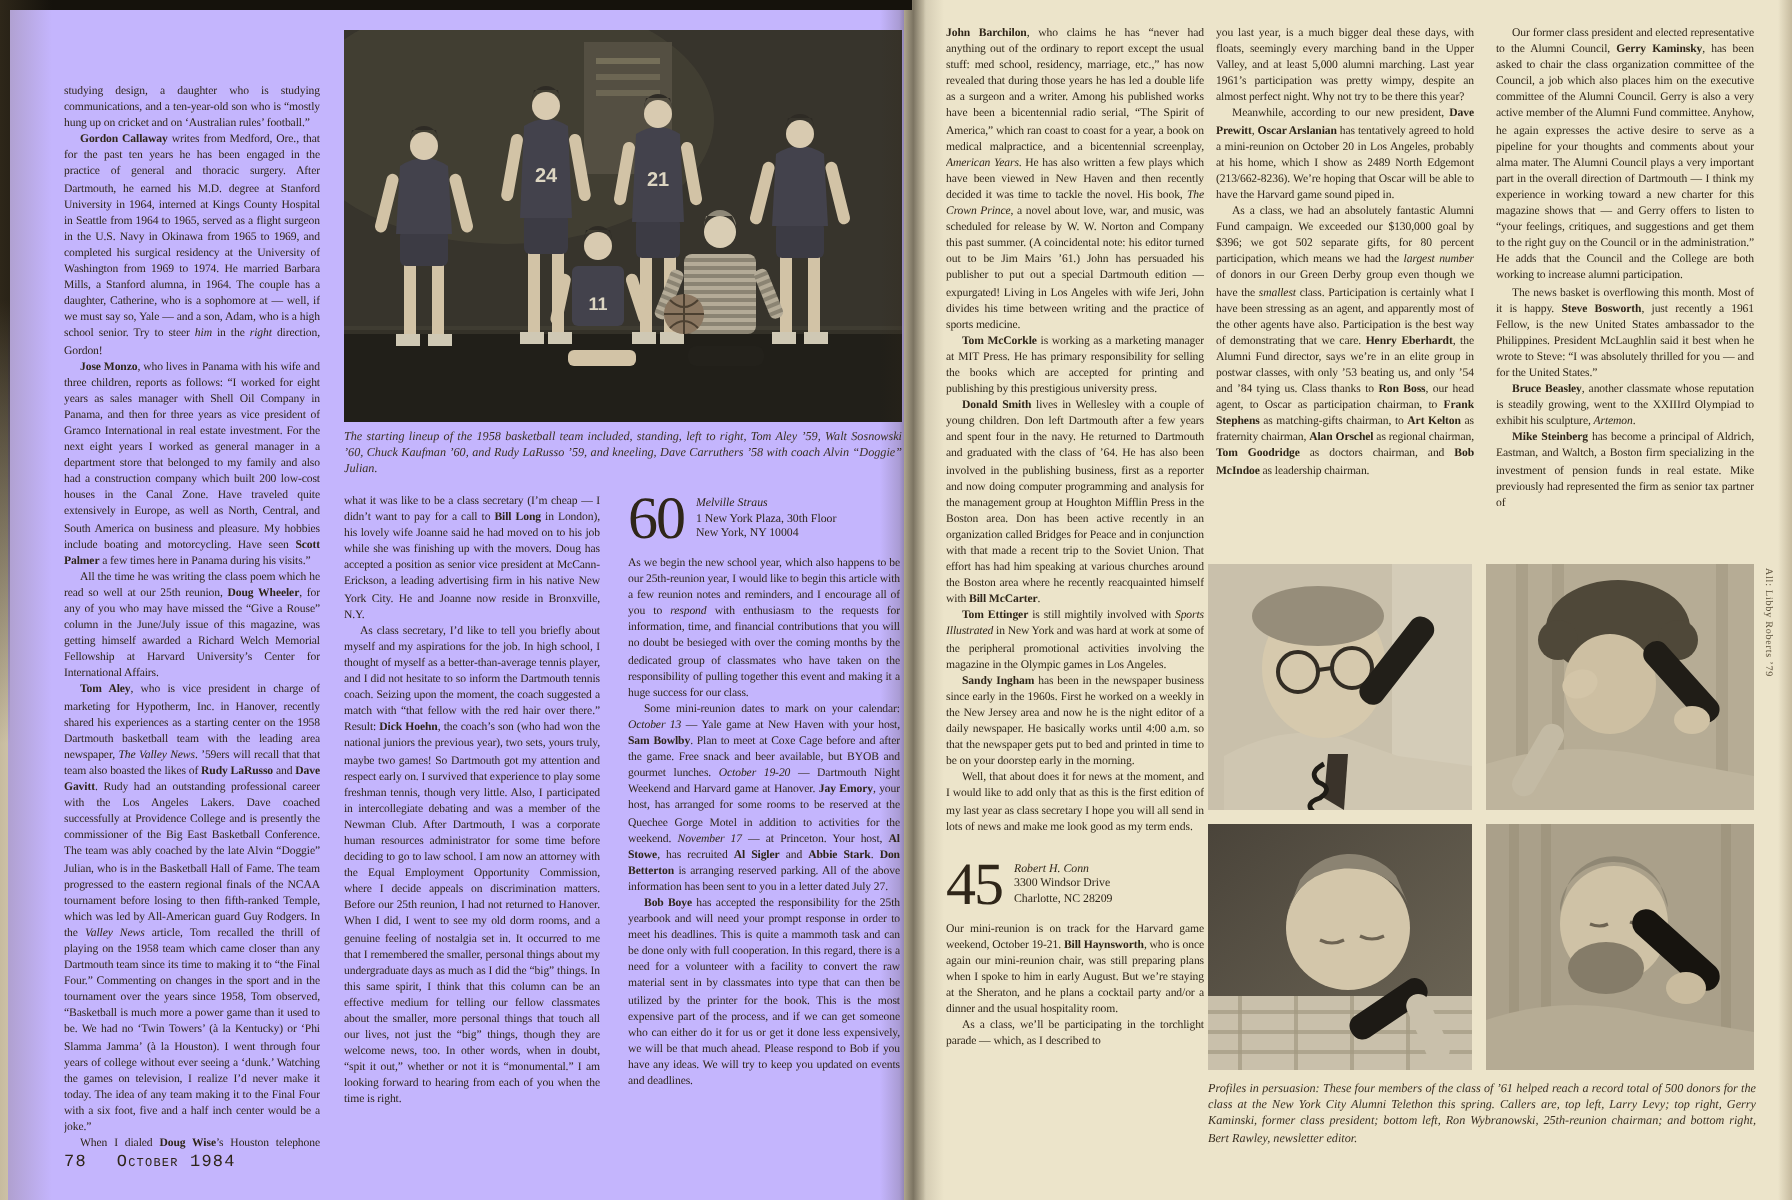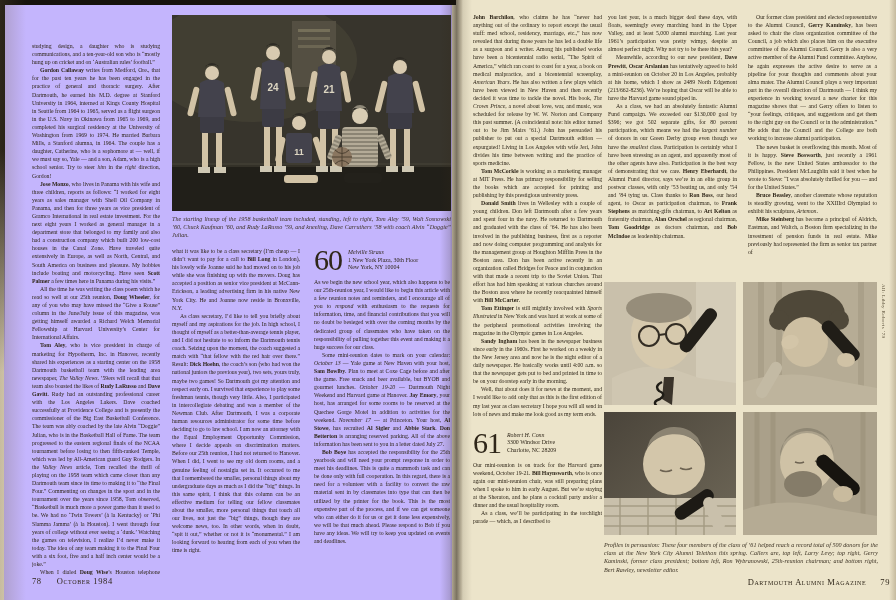--- a/index.html
+++ b/index.html
@@ -12,21 +12,21 @@
     font-size:5.8px;line-height:8.1px;letter-spacing:-0.05px;hyphens:auto;}
   .col p{margin:0;text-indent:8px;}
   .col p.noindent{text-indent:0;}
   .b{font-weight:bold;} .i{font-style:italic;}
   .caption{position:absolute;font-style:italic;font-size:6.1px;line-height:8.2px;
     text-align:justify;color:#3a3022;overflow:hidden;}
   .class-header{display:flex;gap:6px;align-items:flex-start;margin:2px 0 6px 0;}
   .class-num{font-size:30px;line-height:25px;font-weight:normal;letter-spacing:-1px;}
   .sec{display:flex;flex-direction:column;font-size:5.9px;line-height:7.5px;padding-top:2px;letter-spacing:0;}
   .sec-name{font-style:italic;}
-  .pfooter{position:absolute;font-size:8.5px;font-variant:small-caps;letter-spacing:.6px;color:#2f2619;}
+  .pfooter{position:absolute;font-size:8.5px;font-variant:small-caps;letter-spacing:.6px;color:#2f2619;font-family:Liberation Mono, monospace;}
   .pfooter.fleft{left:28px;top:576px;}
   .pfooter.fleft .pg{margin-right:15px;}
   .pfooter.fright{left:140px;top:577px;width:288px;text-align:right;}
   .pfooter.fright .pg{margin-left:14px;}
   .photo{position:absolute;overflow:hidden;background:#3a372f;}
   .photo svg{display:block;width:100%;height:100%;}
   #team-photo{left:168px;top:15px;width:279px;height:196px;}
   #team-caption{left:168px;top:215px;width:279px;height:28px;}
   #ph-tl{left:142px;top:282px;width:132px;height:123px;}
   #ph-tr{left:281px;top:282px;width:134px;height:123px;}
@@ -196,21 +196,21 @@
     <div class="col" id="r-colA">
       <div>
           <p class="noindent"><span class="b">John Barchilon</span><span>, who claims he has “never had anything out of the ordinary to report except the usual stuff: med school, residency, marriage, etc.,” has now revealed that during those years he has led a double life as a surgeon and a writer. Among his published works have been a bicentennial radio serial, “The Spirit of America,” which ran coast to coast for a year, a book on medical malpractice, and a bicentennial screenplay, </span><span class="i">American Years</span><span>. He has also written a few plays which have been viewed in New Haven and then recently decided it was time to tackle the novel. His book, </span><span class="i">The Crown Prince</span><span>, a novel about love, war, and music, was scheduled for release by W. W. Norton and Company this past summer. (A coincidental note: his editor turned out to be Jim Mairs ’61.) John has persuaded his publisher to put out a special Dartmouth edition — expurgated! Living in Los Angeles with wife Jeri, John divides his time between writing and the practice of sports medicine.</span></p>
           <p><span class="b">Tom McCorkle</span><span> is working as a marketing manager at MIT Press. He has primary responsibility for selling the books which are accepted for printing and publishing by this prestigious university press.</span></p>
           <p><span class="b">Donald Smith</span><span> lives in Wellesley with a couple of young children. Don left Dartmouth after a few years and spent four in the navy. He returned to Dartmouth and graduated with the class of ’64. He has also been involved in the publishing business, first as a reporter and now doing computer programming and analysis for the management group at Houghton Mifflin Press in the Boston area. Don has been active recently in an organization called Bridges for Peace and in conjunction with that made a recent trip to the Soviet Union. That effort has had him speaking at various churches around the Boston area where he recently reacquainted himself with </span><span class="b">Bill McCarter</span><span>.</span></p>
           <p><span class="b">Tom Ettinger</span><span> is still mightily involved with </span><span class="i">Sports Illustrated</span><span> in New York and was hard at work at some of the peripheral promotional activities involving the magazine in the Olympic games in Los Angeles.</span></p>
           <p><span class="b">Sandy Ingham</span><span> has been in the newspaper business since early in the 1960s. First he worked on a weekly in the New Jersey area and now he is the night editor of a daily newspaper. He basically works until 4:00 a.m. so that the newspaper gets put to bed and printed in time to be on your doorstep early in the morning.</span></p>
           <p><span>Well, that about does it for news at the moment, and I would like to add only that as this is the first edition of my last year as class secretary I hope you will all send in lots of news and make me look good as my term ends.</span></p>
         </div>
       <div class="class-header" style="margin-top:12px">
-        <span class="class-num">61</span>
+        <span class="class-num">45</span>
         <span class="sec">
           <span class="sec-name">Robert H. Conn</span>
           <span>3300 Windsor Drive</span>
           <span>Charlotte, NC 28209</span>
         </span>
       </div>
       <div>
           <p class="noindent"><span>Our mini-reunion is on track for the Harvard game weekend, October 19-21. </span><span class="b">Bill Haynsworth</span><span>, who is once again our mini-reunion chair, was still preparing plans when I spoke to him in early August. But we’re staying at the Sheraton, and he plans a cocktail party and/or a dinner and the usual hospitality room.</span></p>
           <p><span>As a class, we’ll be participating in the torchlight parade — which, as I described to</span></p>
         </div>
@@ -292,23 +292,20 @@
         <path d="M52 50 q5 2 9 0 M72 49 q5 2 9 0" stroke="#6d6352" stroke-width="1.6" fill="none"></path>
         <rect x="88" y="36" width="14" height="54" rx="7" fill="#17140f" transform="rotate(-48 95 63)"></rect>
         <ellipse cx="100" cy="82" rx="10" ry="8" fill="#c9bb9e"></ellipse>
       </svg>
     </figure>
 
     <div class="credit">All: Libby Roberts ’79</div>
 
     <div class="caption" id="right-caption">Profiles in persuasion: These four members of the class of ’61 helped reach a record total of 500 donors for the class at the New York City Alumni Telethon this spring. Callers are, top left, Larry Levy; top right, Gerry Kaminski, former class president; bottom left, Ron Wybranowski, 25th-reunion chairman; and bottom right, Bert Rawley, newsletter editor.</div>
 
-    <div class="pfooter fright">
-      <span class="ft">Dartmouth Alumni Magazine</span><span class="pg">79</span>
-    </div>
   </section>
 
   <div class="gutter"></div>
   <div class="edge-top"></div>
   <div class="edge-left"></div>
   <div class="shade-left"></div>
   <div class="edge-right"></div>
 </div>
 
 </body></html>

